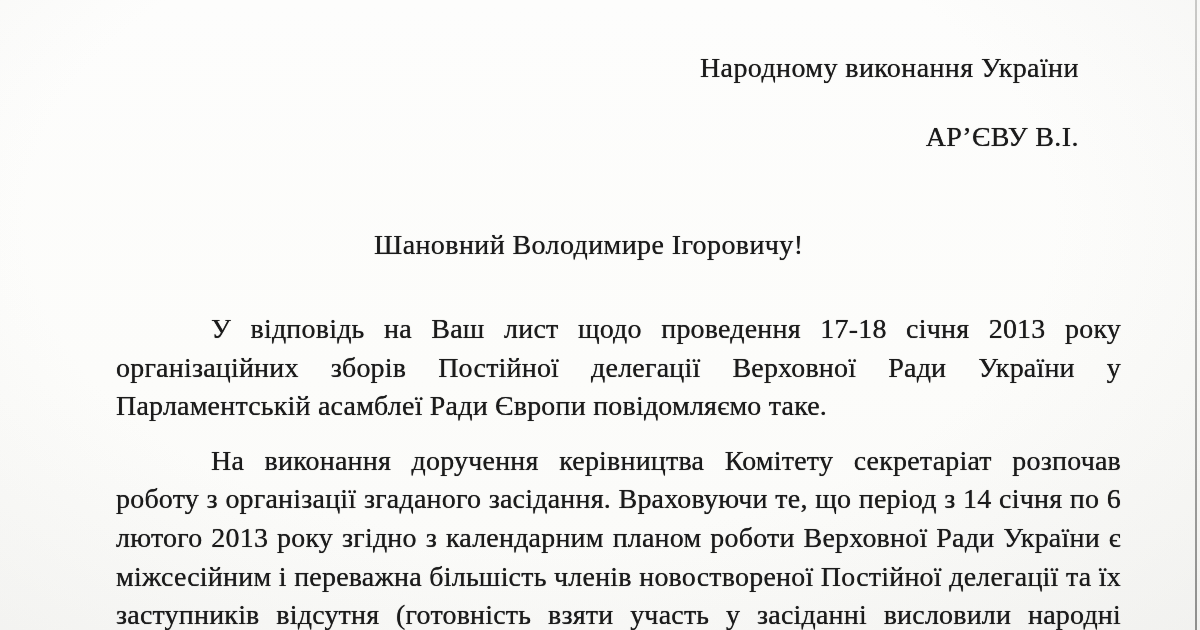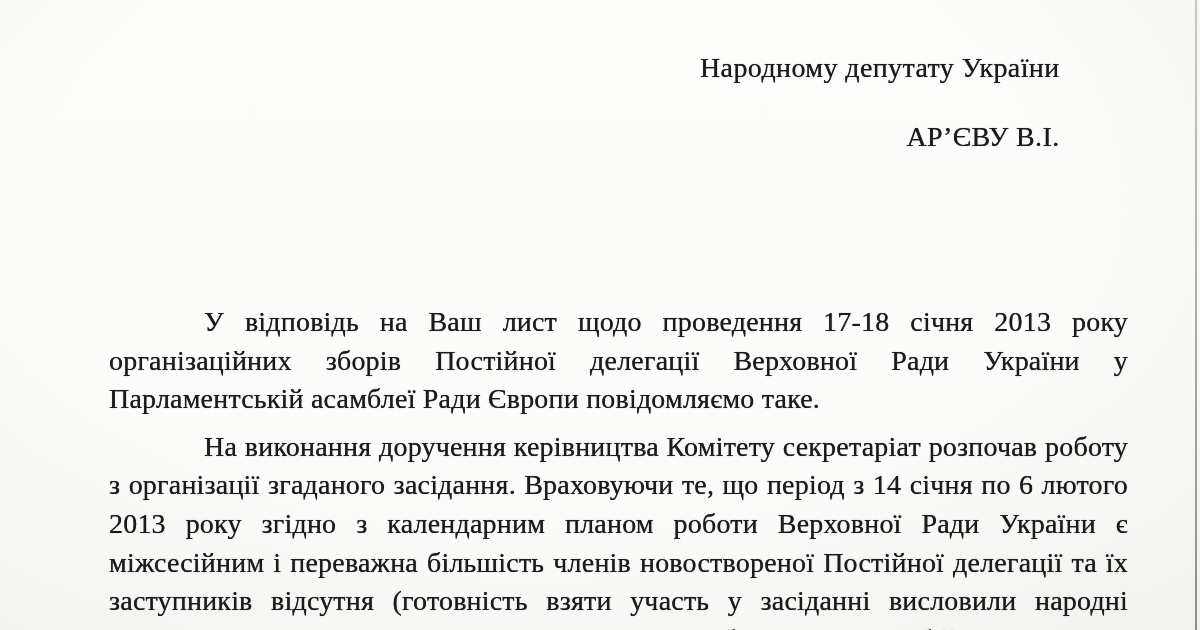--- a/index.html
+++ b/index.html
@@ -62,35 +62,36 @@
     left: 100px;
     top: 294px;
     width: 1037px;
     font-size: 28px;
     line-height: 38.6px;
     letter-spacing: 0.2px;
     text-align: justify;
     text-shadow: 0 0 0.7px #2a2a2a;
   }
   .body-text p {
-    margin: 9px;
+    margin: 16px;
     padding: 0;
     text-indent: 95px;
   }
 </style>
 </head>
 <body>
 
 <div class="scan-page">
 
   <div class="recipient-block">
-    <div class="recipient-line1">Народному депутату України</div>
+    <div class="recipient-line1">Народному виконання України</div>
     <div class="recipient-line2">АР’ЄВУ В.І.</div>
   </div>
 
+  <div class="salutation">Шановний Володимире Ігоровичу!</div>
 
   <div class="body-text">
     <p>У відповідь на Ваш лист щодо проведення 17-18 січня 2013 року організаційних зборів Постійної делегації Верховної Ради України у Парламентській асамблеї Ради Європи повідомляємо таке.</p>
     <p>На виконання доручення керівництва Комітету секретаріат розпочав роботу з організації згаданого засідання. Враховуючи те, що період з 14 січня по 6 лютого 2013 року згідно з календарним планом роботи Верховної Ради України є міжсесійним і переважна більшість членів новоствореної Постійної делегації та їх заступників відсутня (готовність взяти участь у засіданні висловили народні депутати України Ар’єв В.І., Кондратюк О.К., Оробець Л.Ю. та Лабійчук П.П.</p>
   </div>
 
   <div class="scan-edge-line"></div>
 
 </div>
 

